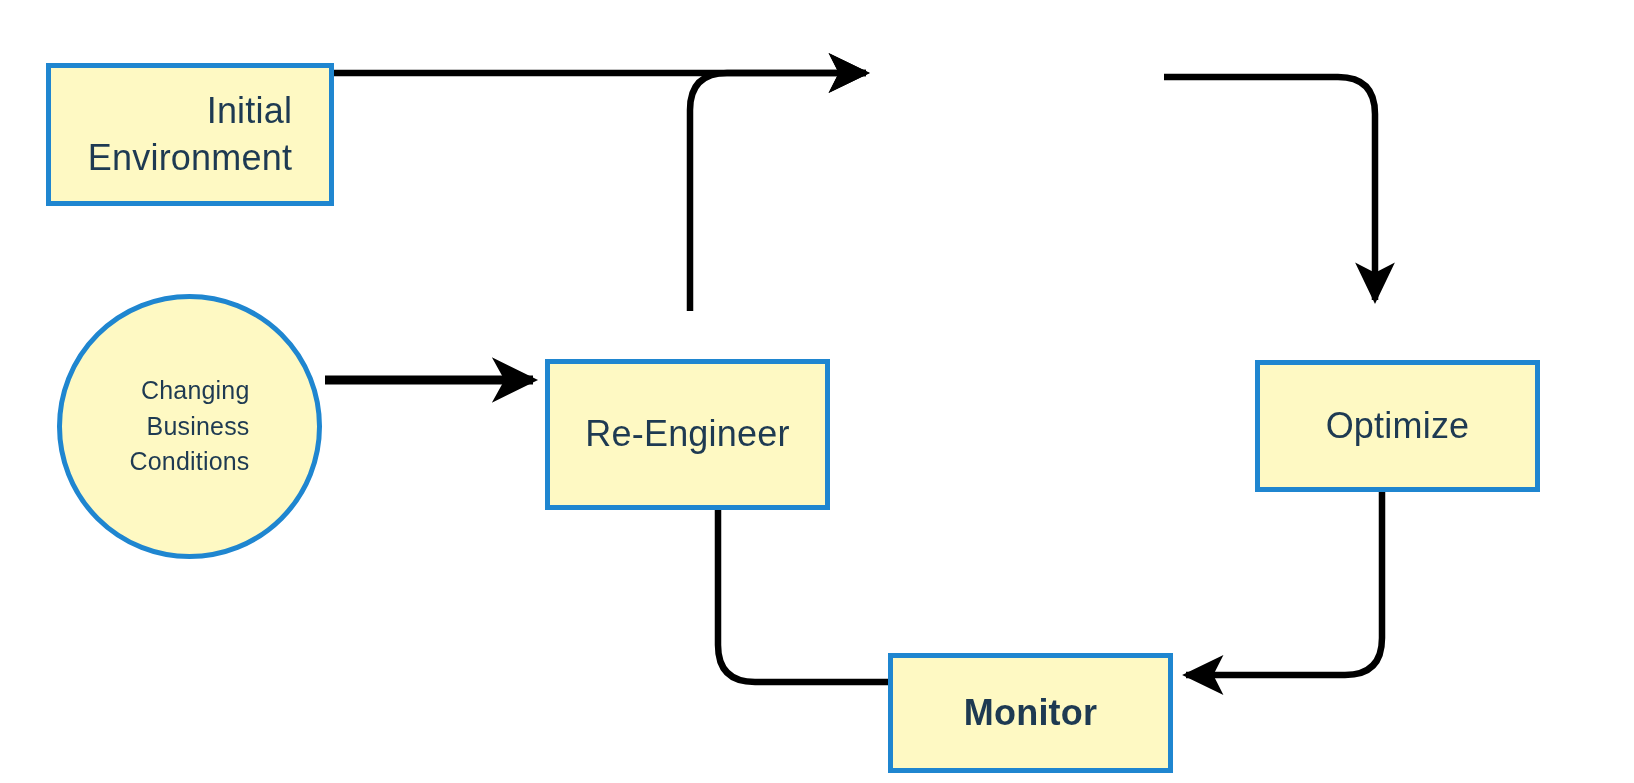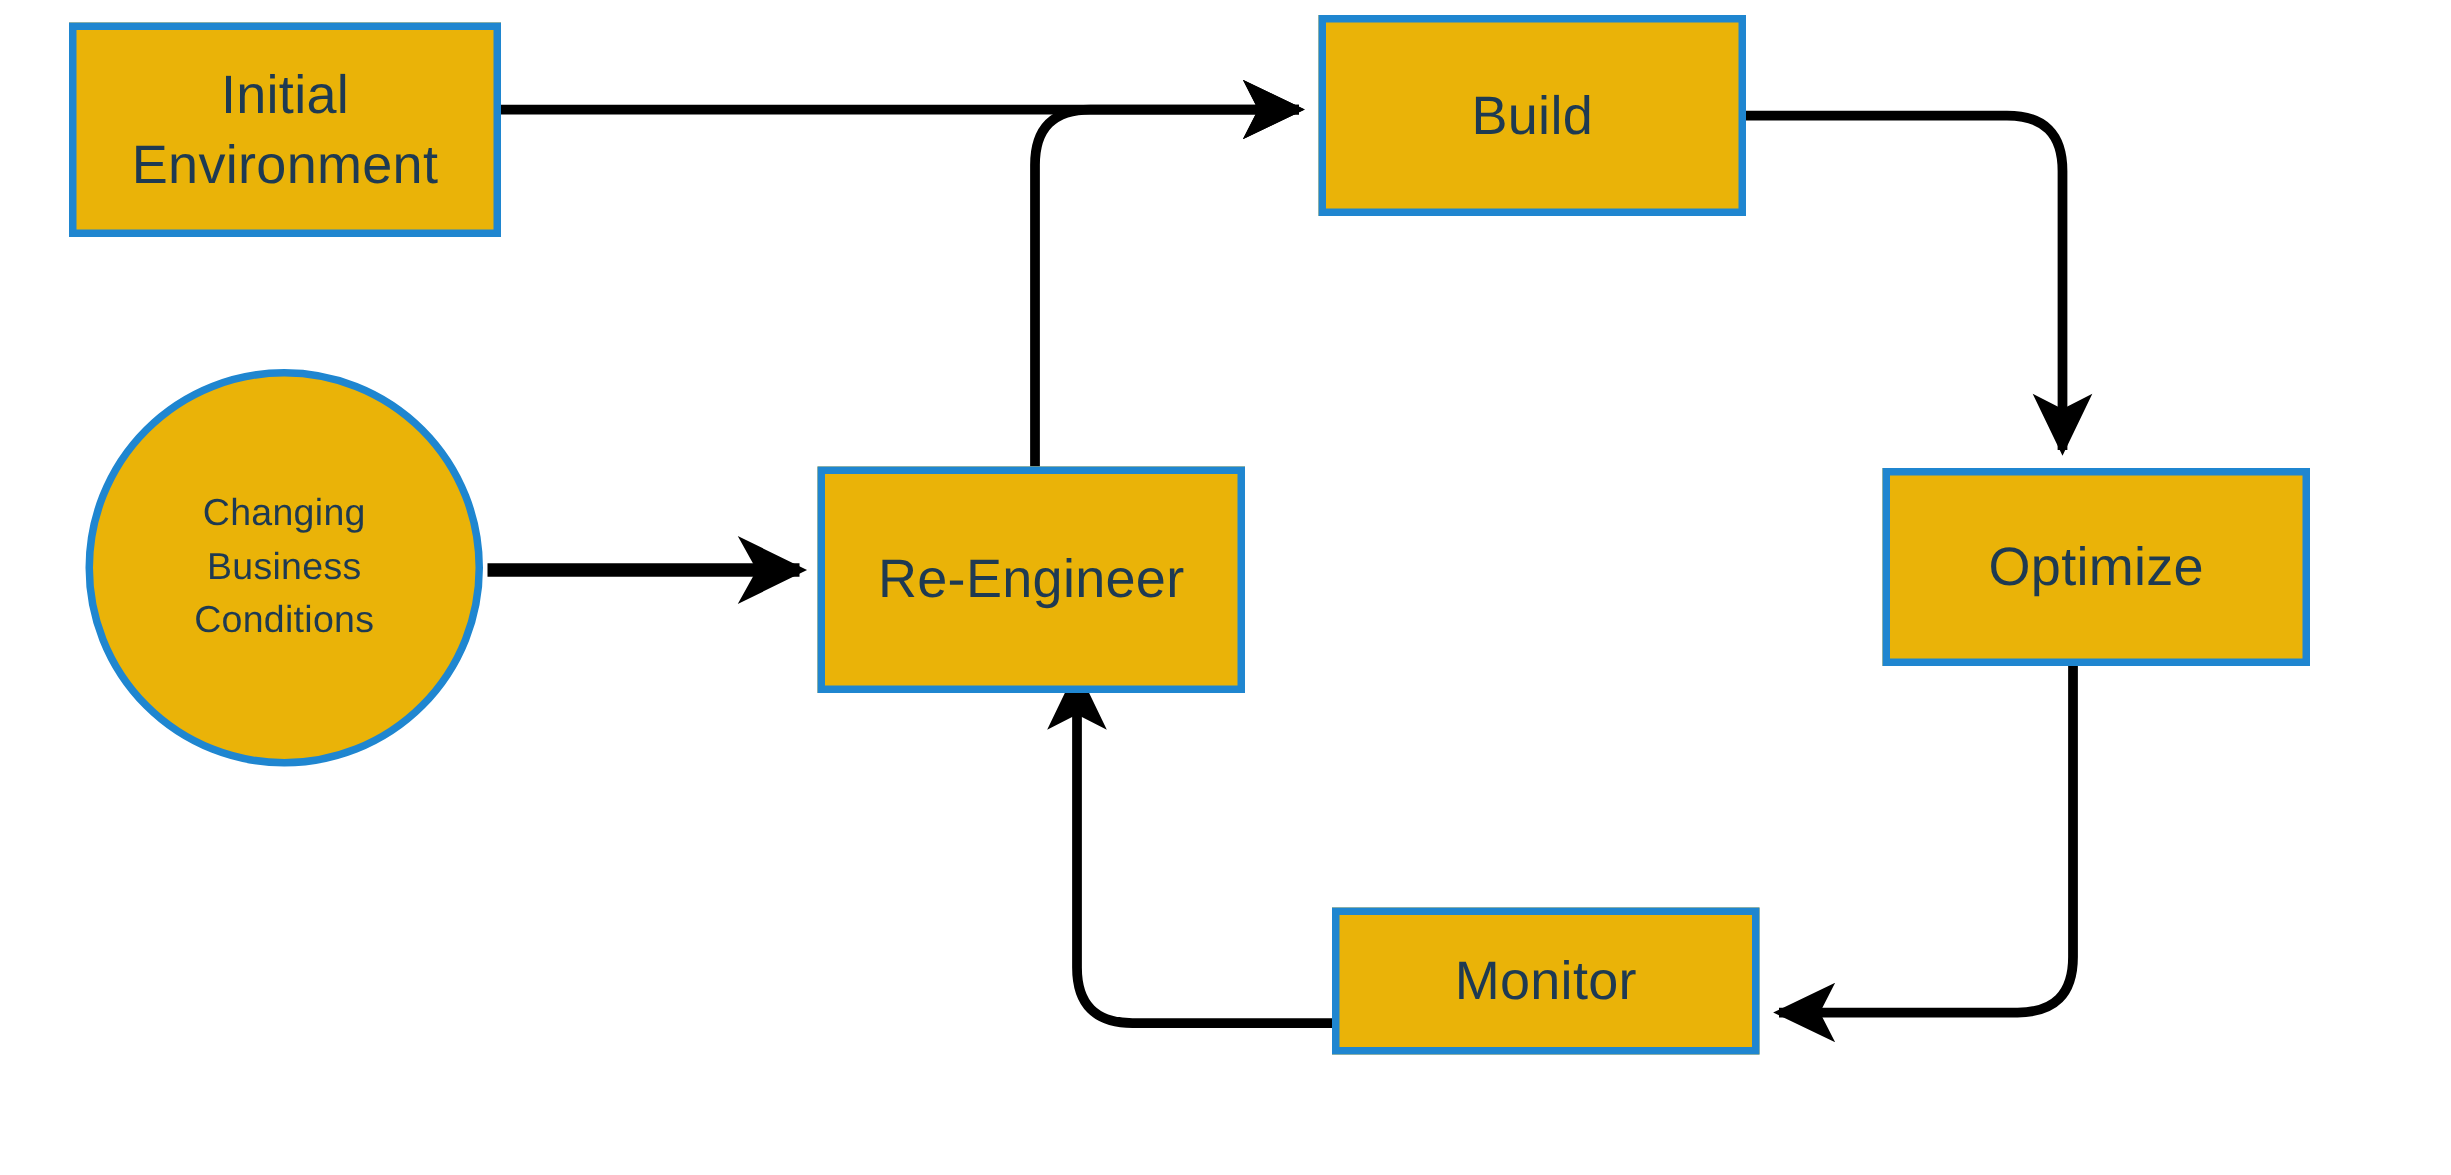--- a/index.html
+++ b/index.html
@@ -23,43 +23,44 @@
     top: 0;
     width: 1634px;
     height: 783px;
   }
   .node {
     position: absolute;
     box-sizing: border-box;
     display: flex;
     align-items: center;
     justify-content: center;
-    text-align: center;
-    background: #eab308;
+    text-align: right;
+    background: #fef9c3;
     border: 5px solid #1f86d0;
     color: #1e3a52;
     font-size: 36px;
     line-height: 1.28;
     letter-spacing: 0.2px;
     z-index: 3;
+    margin-top: 48px;
   }
   .node.circle {
     border-radius: 50%;
     font-size: 25px;
     line-height: 1.42;
   }
   .node-label {
     white-space: pre-line;
     padding: 0 6px;
   }
   
   #node-initial-environment { left: 46px;   top: 15px;  width: 288px;  height: 143px; }
   #node-build               { left: 879px;  top: 10px;  width: 285px;  height: 134px; }
   #node-optimize            { left: 1255px; top: 312px; width: 285px;  height: 132px; }
-  #node-monitor             { left: 888px;  top: 605px; width: 285px;  height: 98px; }
+  #node-monitor             { left: 888px;  top: 605px; width: 285px;  height: 120px; font-weight: bold; }
   #node-re-engineer         { left: 545px;  top: 311px; width: 285px;  height: 151px; }
   #node-changing-business-conditions { left: 57px; top: 246px; width: 265px; height: 265px; }
 </style>
 </head>
 <body>
 
 <div id="diagram-canvas">
 
   <svg id="edge-layer" viewBox="0 0 1634 783" width="1634" height="783" xmlns="http://www.w3.org/2000/svg">
     <defs>
@@ -92,23 +93,20 @@
   <div class="node circle" id="node-changing-business-conditions">
     <span class="node-label">Changing
 Business
 Conditions</span>
   </div>
 
   <div class="node" id="node-re-engineer">
     <span class="node-label">Re-Engineer</span>
   </div>
 
-  <div class="node" id="node-build">
-    <span class="node-label">Build</span>
-  </div>
 
   <div class="node" id="node-optimize">
     <span class="node-label">Optimize</span>
   </div>
 
   <div class="node" id="node-monitor">
     <span class="node-label">Monitor</span>
   </div>
 
 </div>

